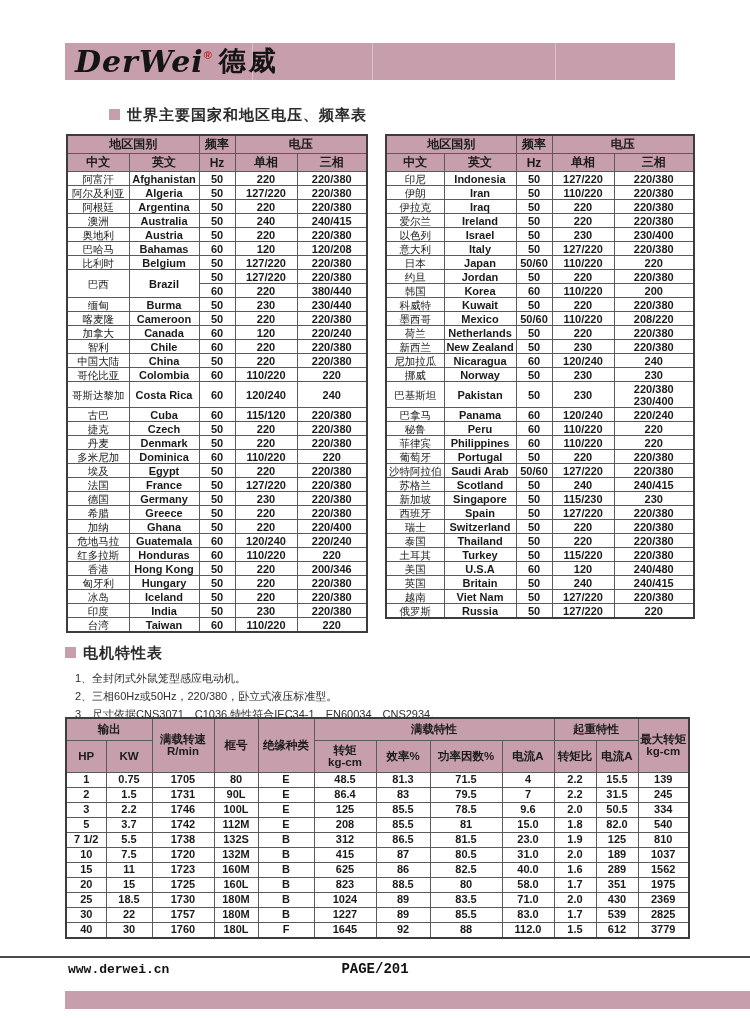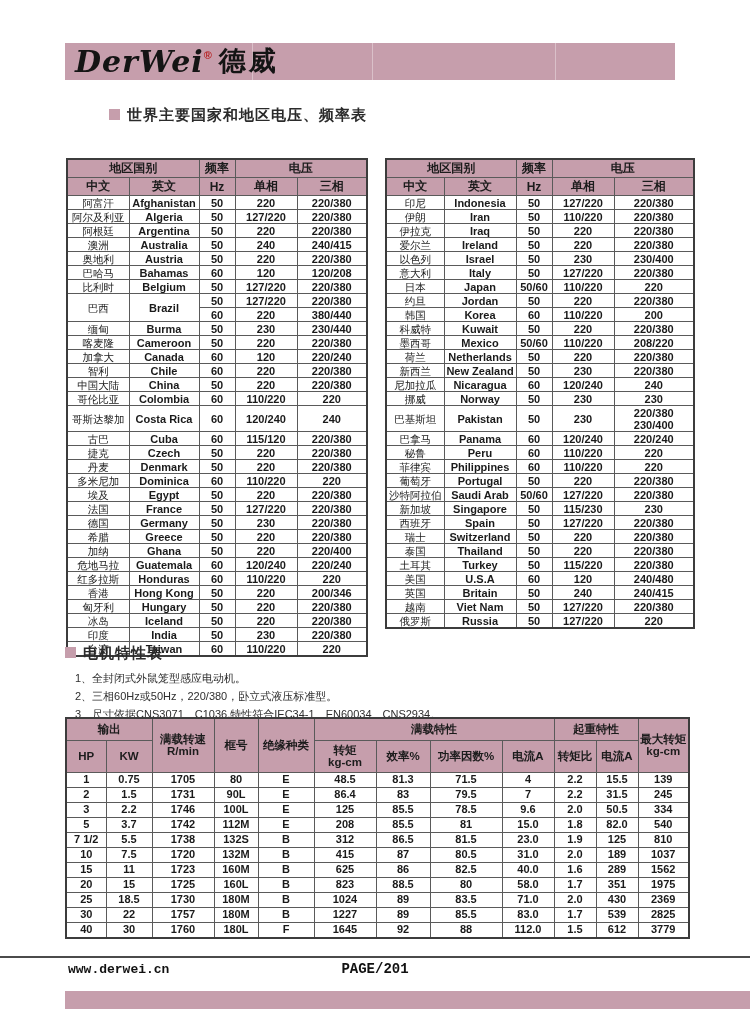--- a/index.html
+++ b/index.html
@@ -15,21 +15,21 @@
   .logo-reg{color:#b61f1f;font-size:11px;font-weight:bold;position:relative;top:-13px;}
   .logo-cn{font-size:27px;font-weight:bold;margin-left:7px;color:#141414;position:relative;top:-2px;
            font-family:"DejaVu Sans","Liberation Sans",sans-serif;letter-spacing:3px;}
 
   
   .sec-title{position:absolute;left:65px;font-size:15px;font-weight:bold;color:#2b2b2b;letter-spacing:1px;padding-left:44px;}
   .sq{display:inline-block;width:11px;height:11px;background:#c69eac;margin-right:7px;}
 
   
   table{border-collapse:collapse;table-layout:fixed;}
-  .ctable{position:absolute;top:134px;border:2px solid #3c3c3c;margin-top:24px;}
+  .ctable{position:absolute;top:134px;border:2px solid #3c3c3c;}
   #left-table{left:66px;width:300px;}
   #right-table{left:385px;width:308px;}
   .ctable th,.ctable td{border:1px solid #5a5a5a;text-align:center;vertical-align:middle;
         white-space:pre-line;overflow:hidden;padding:0;}
   .ctable th{background:#c69eac;font-size:12px;font-weight:bold;height:16px;color:#1c1c1c;}
   .ctable td{font-size:11px;font-weight:bold;height:13px;line-height:12px;}
   .ctable td:first-child{font-weight:normal;font-size:10.5px;}
   .ctable td.num{font-weight:bold;font-size:11px;}
 
   
@@ -483,20 +483,27 @@
           <td>50</td>
           <td>220</td>
           <td>220/380</td>
         </tr>
         <tr>
           <td>沙特阿拉伯</td>
           <td>Saudi  Arab</td>
           <td>50/60</td>
           <td>127/220</td>
           <td>220/380</td>
+        </tr>
+        <tr>
+          <td>苏格兰</td>
+          <td>Scotland</td>
+          <td>50</td>
+          <td>240</td>
+          <td>240/415</td>
         </tr>
         <tr>
           <td>新加坡</td>
           <td>Singapore</td>
           <td>50</td>
           <td>115/230</td>
           <td>230</td>
         </tr>
         <tr>
           <td>西班牙</td>

